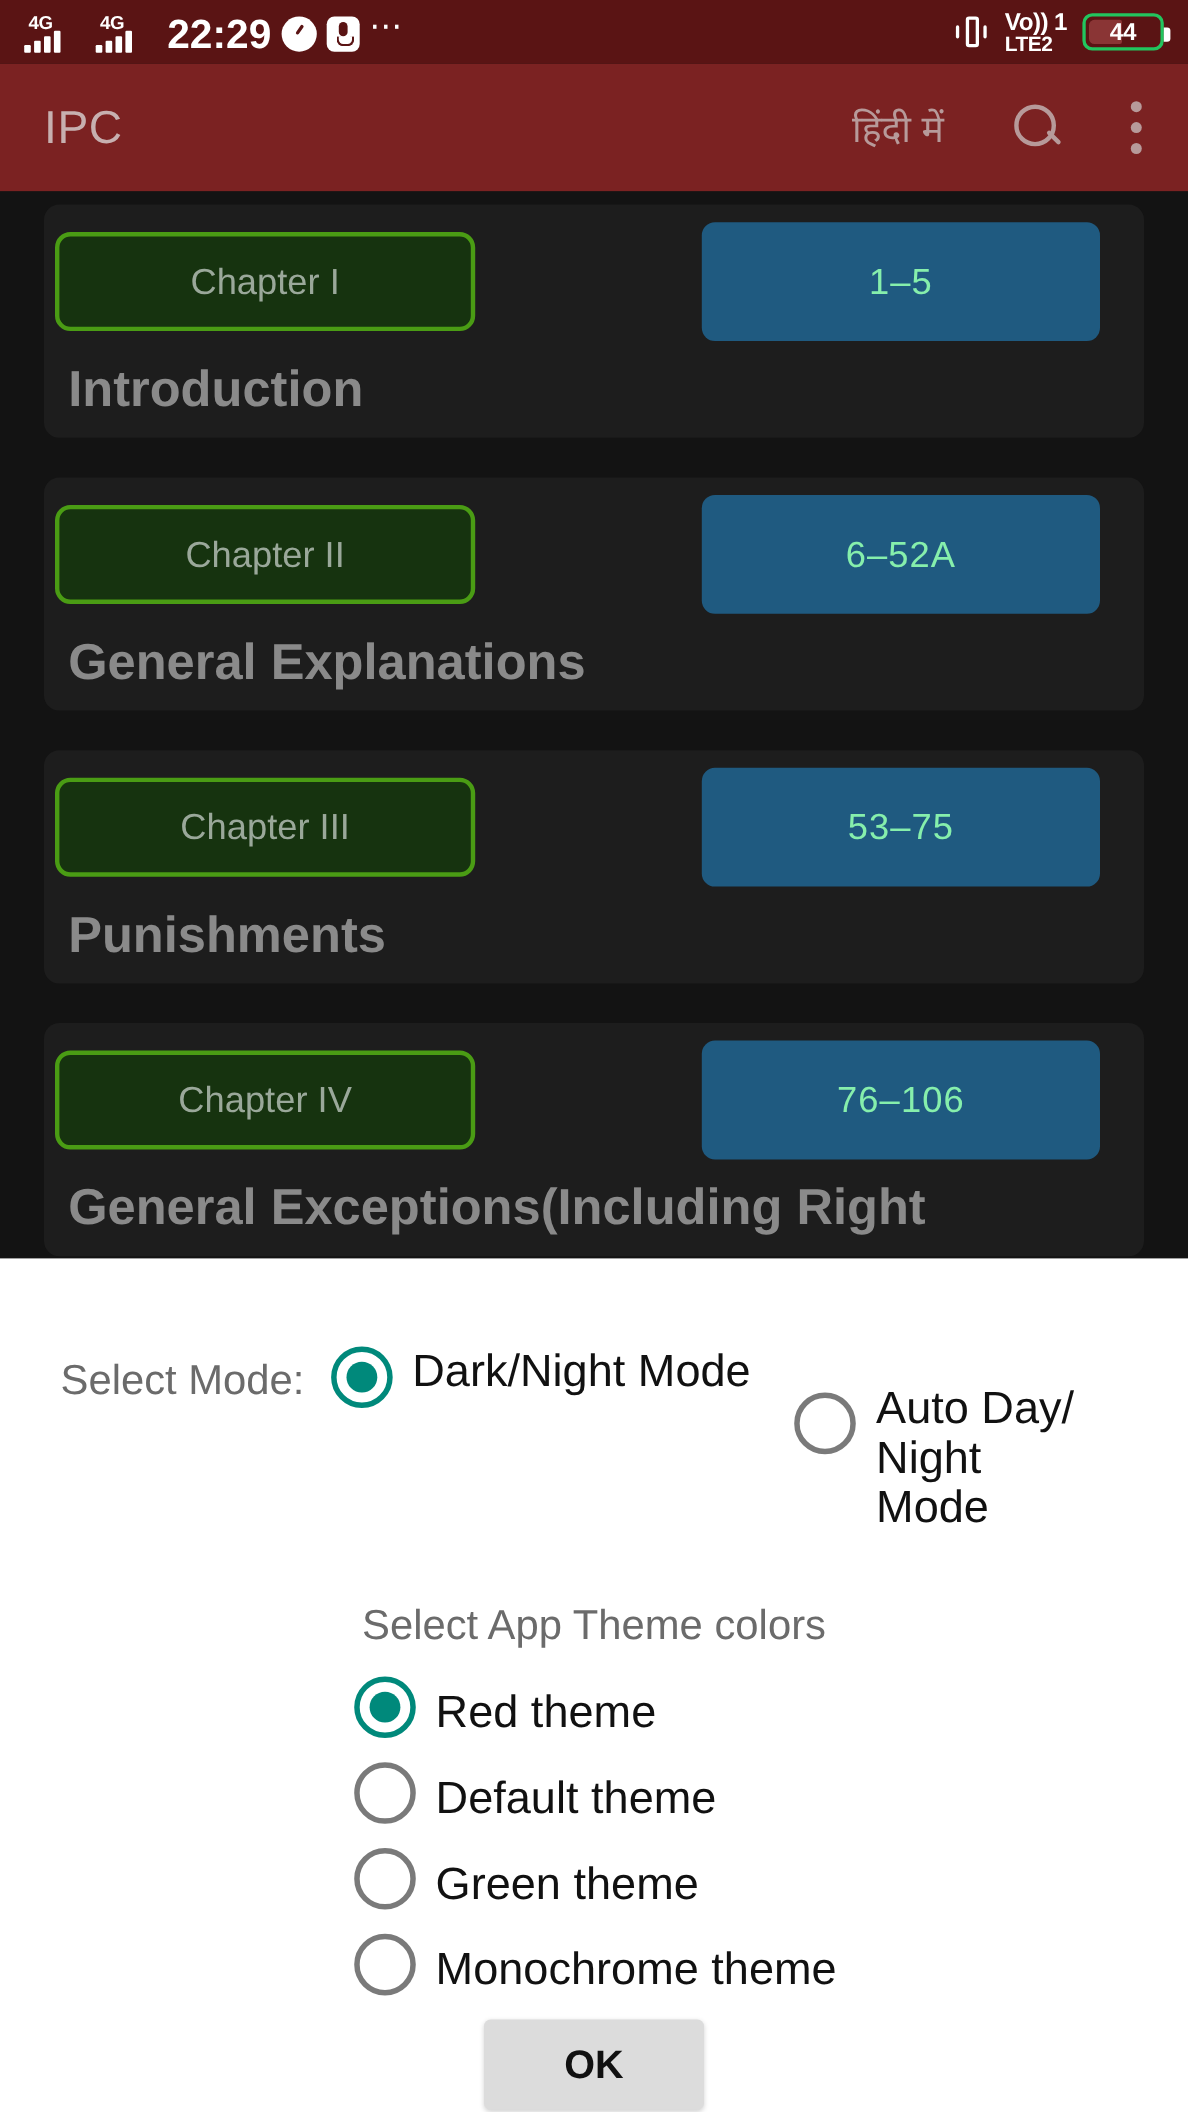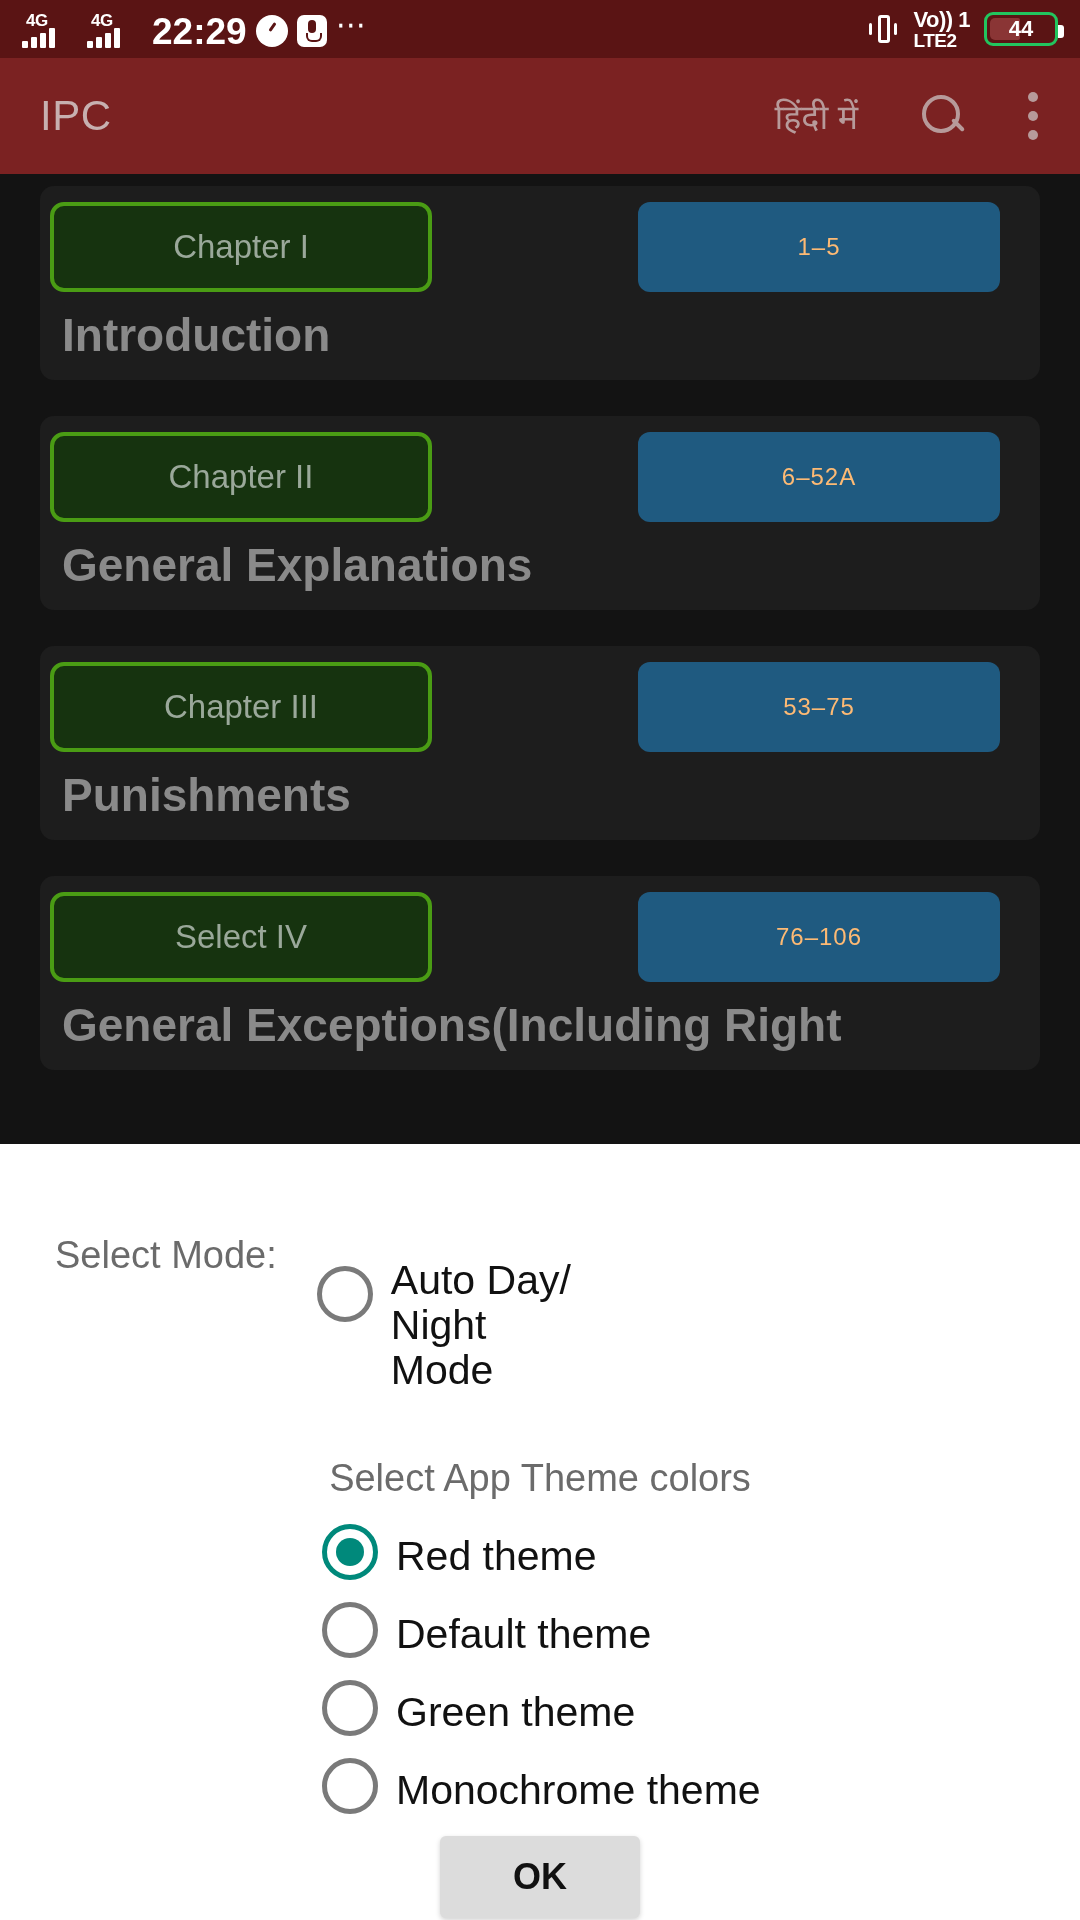--- a/index.html
+++ b/index.html
@@ -108,23 +108,23 @@
     position:relative; margin:0 40px 36px 40px; background:#1d1d1d; border-radius:14px;
     padding:0 0 18px 0;
   }
   .card-top { display:flex; align-items:center; justify-content:space-between; padding:16px 40px 0 10px; }
   .chip-chapter {
     min-width:382px; height:90px; background:#16330f; border:4px solid #4a9c14;
     border-radius:14px; display:flex; align-items:center; justify-content:center;
     color:#9aa89a; font-size:33px;
   }
   .chip-range {
-    min-width:362px; height:90px; background:#1F5A80; border-radius:12px;
+    min-width:362px; height:108px; background:#1F5A80; border-radius:12px;
     display:flex; align-items:center; justify-content:center;
-    color:#fdba74; font-size:24px; letter-spacing:1px;
+    color:#86efac; font-size:33px; letter-spacing:1px;
   }
   .card-title {
     padding:16px 40px 0 22px; color:#8a8a8a; font-size:46px; font-weight:bold;
     white-space:nowrap; overflow:hidden;
   }
 
   
   .dialog {
     position:absolute; left:0; bottom:0; width:1080px; height:776px;
     background:#ffffff; overflow:hidden;
@@ -246,33 +246,37 @@
     <div class="card">
       <div class="card-top">
         <div class="chip-chapter">Chapter III</div>
         <div class="chip-range">53–75</div>
       </div>
       <div class="card-title">Punishments</div>
     </div>
 
     <div class="card">
       <div class="card-top">
-        <div class="chip-chapter">Select IV</div>
+        <div class="chip-chapter">Chapter IV</div>
         <div class="chip-range">76–106</div>
       </div>
       <div class="card-title">General Exceptions(Including Right</div>
     </div>
 
   </div>
 
   <div class="dialog">
 
     <div class="mode-row">
       <div class="mode-label">Select Mode:</div>
 
+      <div class="mode-opt mode-opt1">
+        <div class="radio on"></div>
+        <div class="r-label">Dark/Night Mode</div>
+      </div>
 
       <div class="mode-opt mode-opt2">
         <div class="radio"></div>
         <div class="r-label" style="white-space:pre-line;">Auto Day/
 Night
 Mode</div>
       </div>
     </div>
 
     <div class="theme-heading">Select App Theme colors</div>

